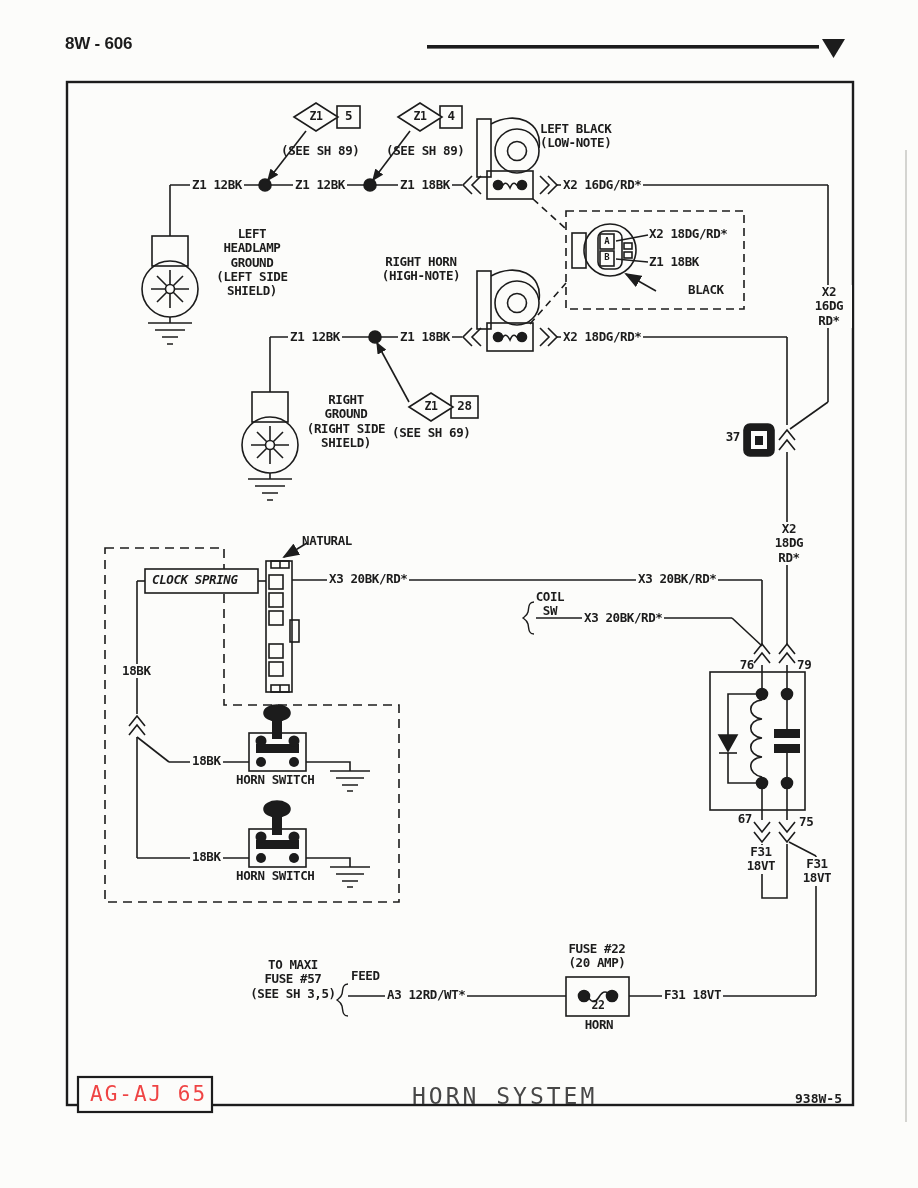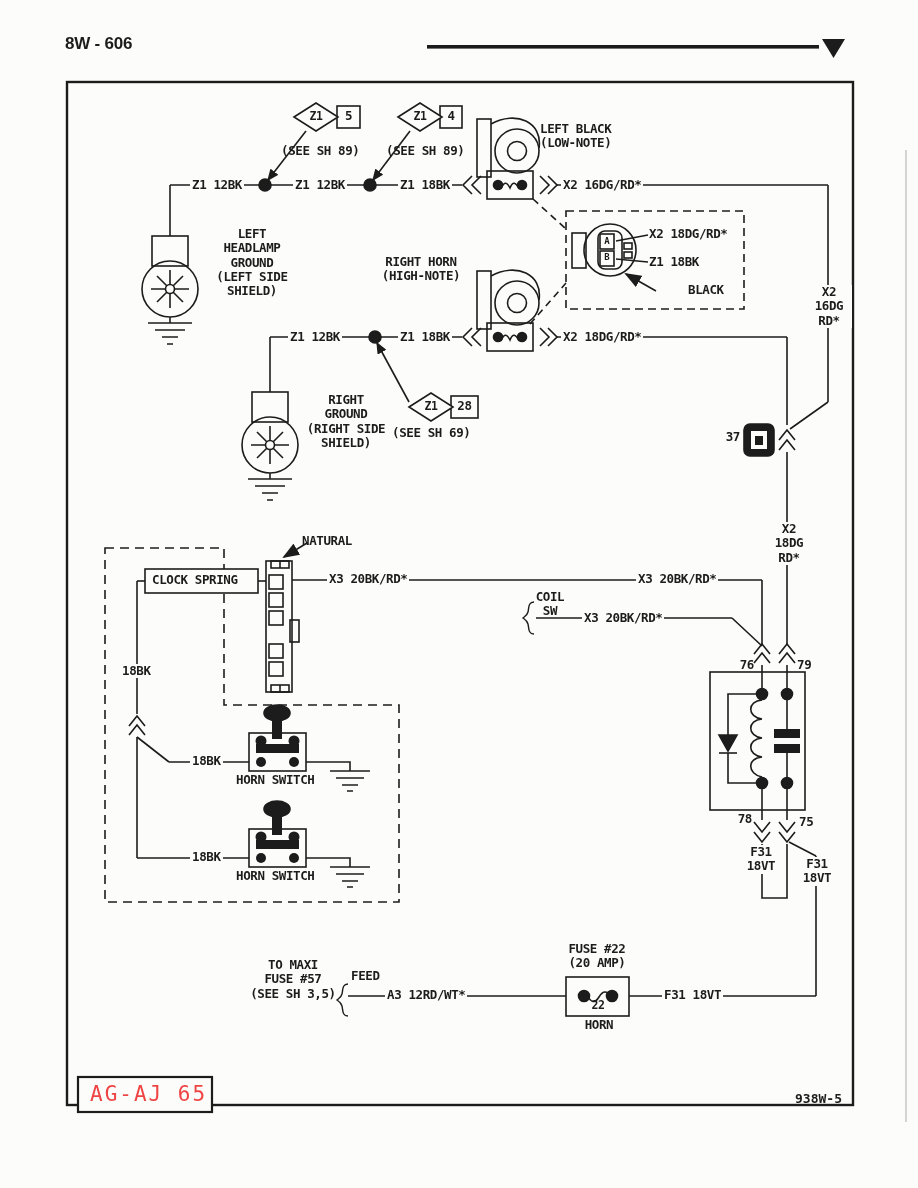--- a/index.html
+++ b/index.html
@@ -311,30 +311,30 @@
 
   <div class="lbl wl ctr" style="left:806px;top:285px;width:42px;">X2
 16DG
 RD*</div>
   <div class="lbl rt" style="left:714px;top:430px;width:26px;">37</div>
   <div class="lbl wl ctr" style="left:766px;top:522px;width:42px;">X2
 18DG
 RD*</div>
 
   <div class="lbl" style="left:302px;top:534px;">NATURAL</div>
-  <div class="lbl" style="left:152px;top:573px;">CLOCK SPRING</div>
+  <div class="lbl" style="left:152px;top:573px;font-style:italic;">CLOCK SPRING</div>
   <div class="lbl wl" style="left:327px;top:572px;">X3 20BK/RD*</div>
   <div class="lbl wl" style="left:636px;top:572px;">X3 20BK/RD*</div>
   <div class="lbl ctr" style="left:530px;top:590px;width:40px;">COIL
 SW</div>
   <div class="lbl wl" style="left:582px;top:611px;">X3 20BK/RD*</div>
 
   <div class="lbl rt" style="left:728px;top:658px;width:26px;">76</div>
   <div class="lbl" style="left:797px;top:658px;">79</div>
-  <div class="lbl rt" style="left:726px;top:812px;width:26px;">78</div>
+  <div class="lbl rt" style="left:726px;top:812px;width:26px;">67</div>
   <div class="lbl" style="left:799px;top:815px;">75</div>
   <div class="lbl wl ctr" style="left:740px;top:845px;width:38px;">F31
 18VT</div>
   <div class="lbl wl ctr" style="left:796px;top:857px;width:38px;">F31
 18VT</div>
 
   <div class="lbl wl" style="left:120px;top:664px;">18BK</div>
   <div class="lbl wl" style="left:190px;top:754px;">18BK</div>
   <div class="lbl" style="left:236px;top:773px;">HORN SWITCH</div>
   <div class="lbl wl" style="left:190px;top:850px;">18BK</div>
@@ -345,15 +345,16 @@
   <div class="lbl ctr" style="left:585px;top:999px;width:26px;font-size:11.5px;">22</div>
   <div class="lbl ctr" style="left:579px;top:1018px;width:40px;">HORN</div>
   <div class="lbl ctr" style="left:244px;top:958px;width:98px;">TO MAXI
 FUSE #57
 (SEE SH 3,5)</div>
   <div class="lbl" style="left:351px;top:969px;">FEED</div>
   <div class="lbl wl" style="left:385px;top:988px;">A3 12RD/WT*</div>
   <div class="lbl wl" style="left:662px;top:988px;">F31 18VT</div>
 
   <div class="foot-page thin">AG-AJ 65</div>
+  <div class="foot-title thin">HORN SYSTEM</div>
   <div class="foot-doc">938W-5</div>
 
 </div>
 
 </body></html>

